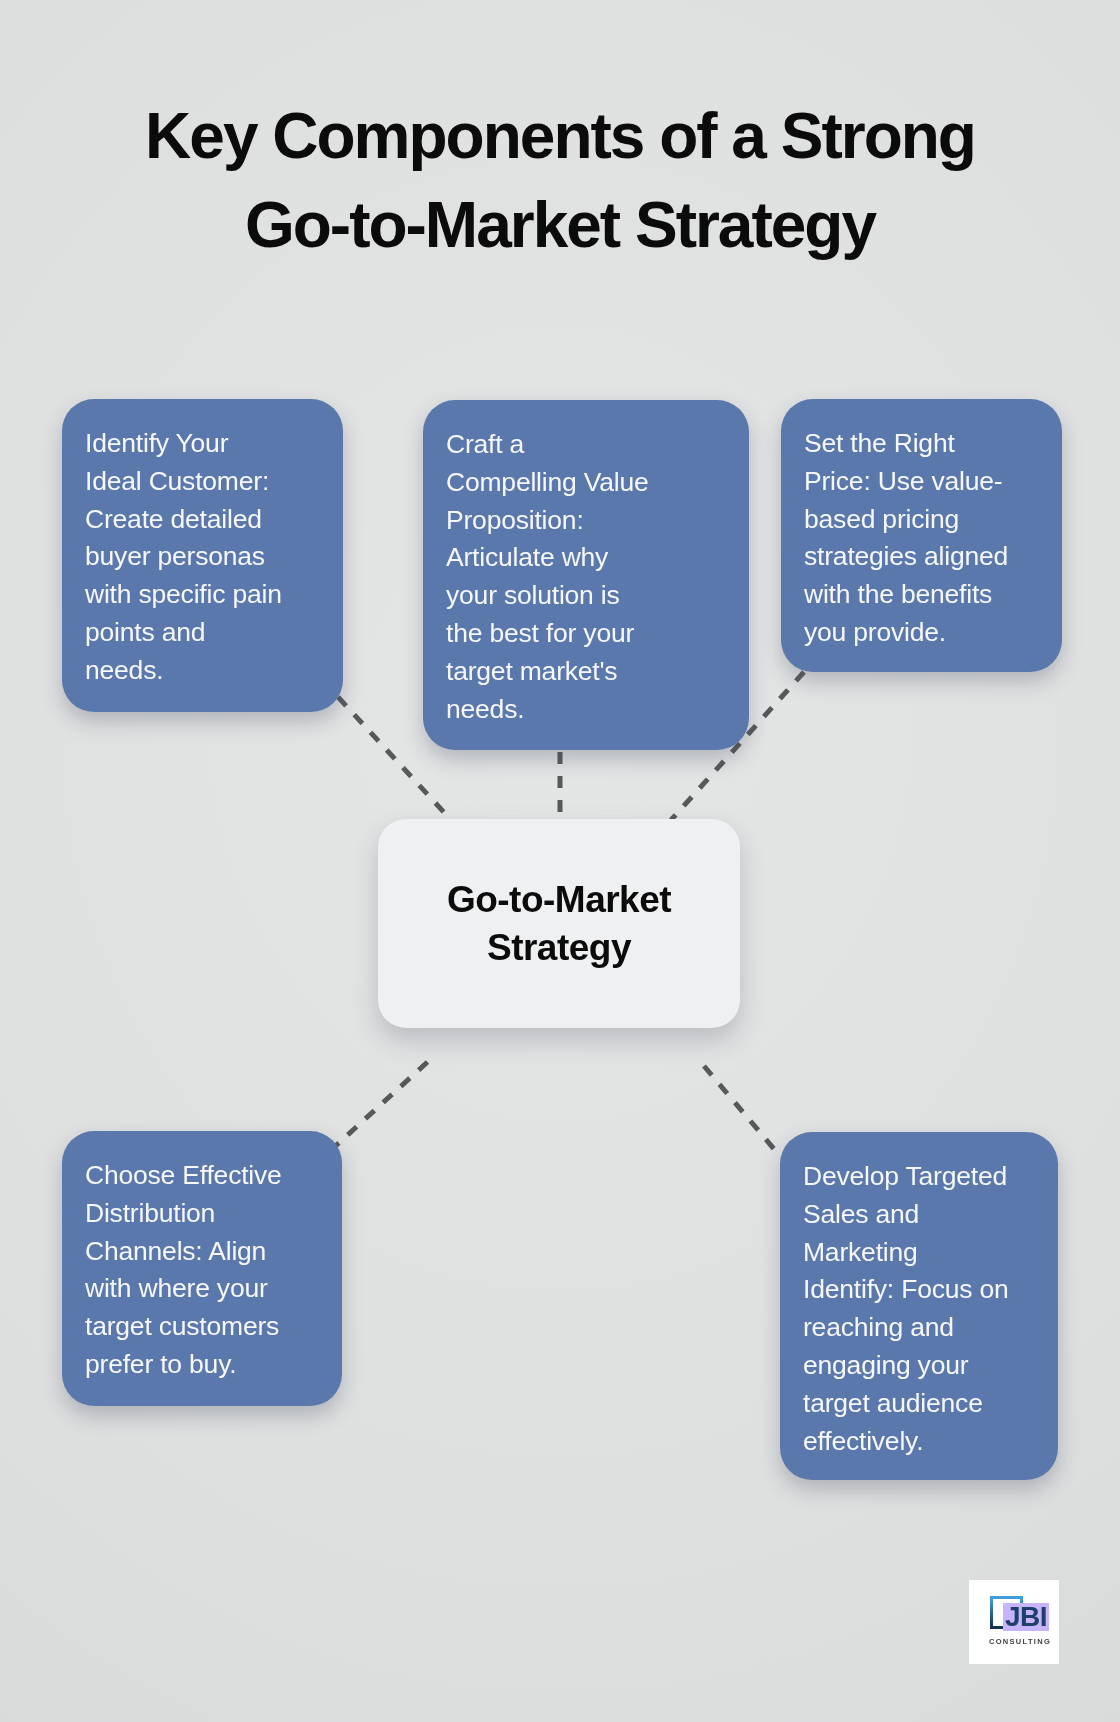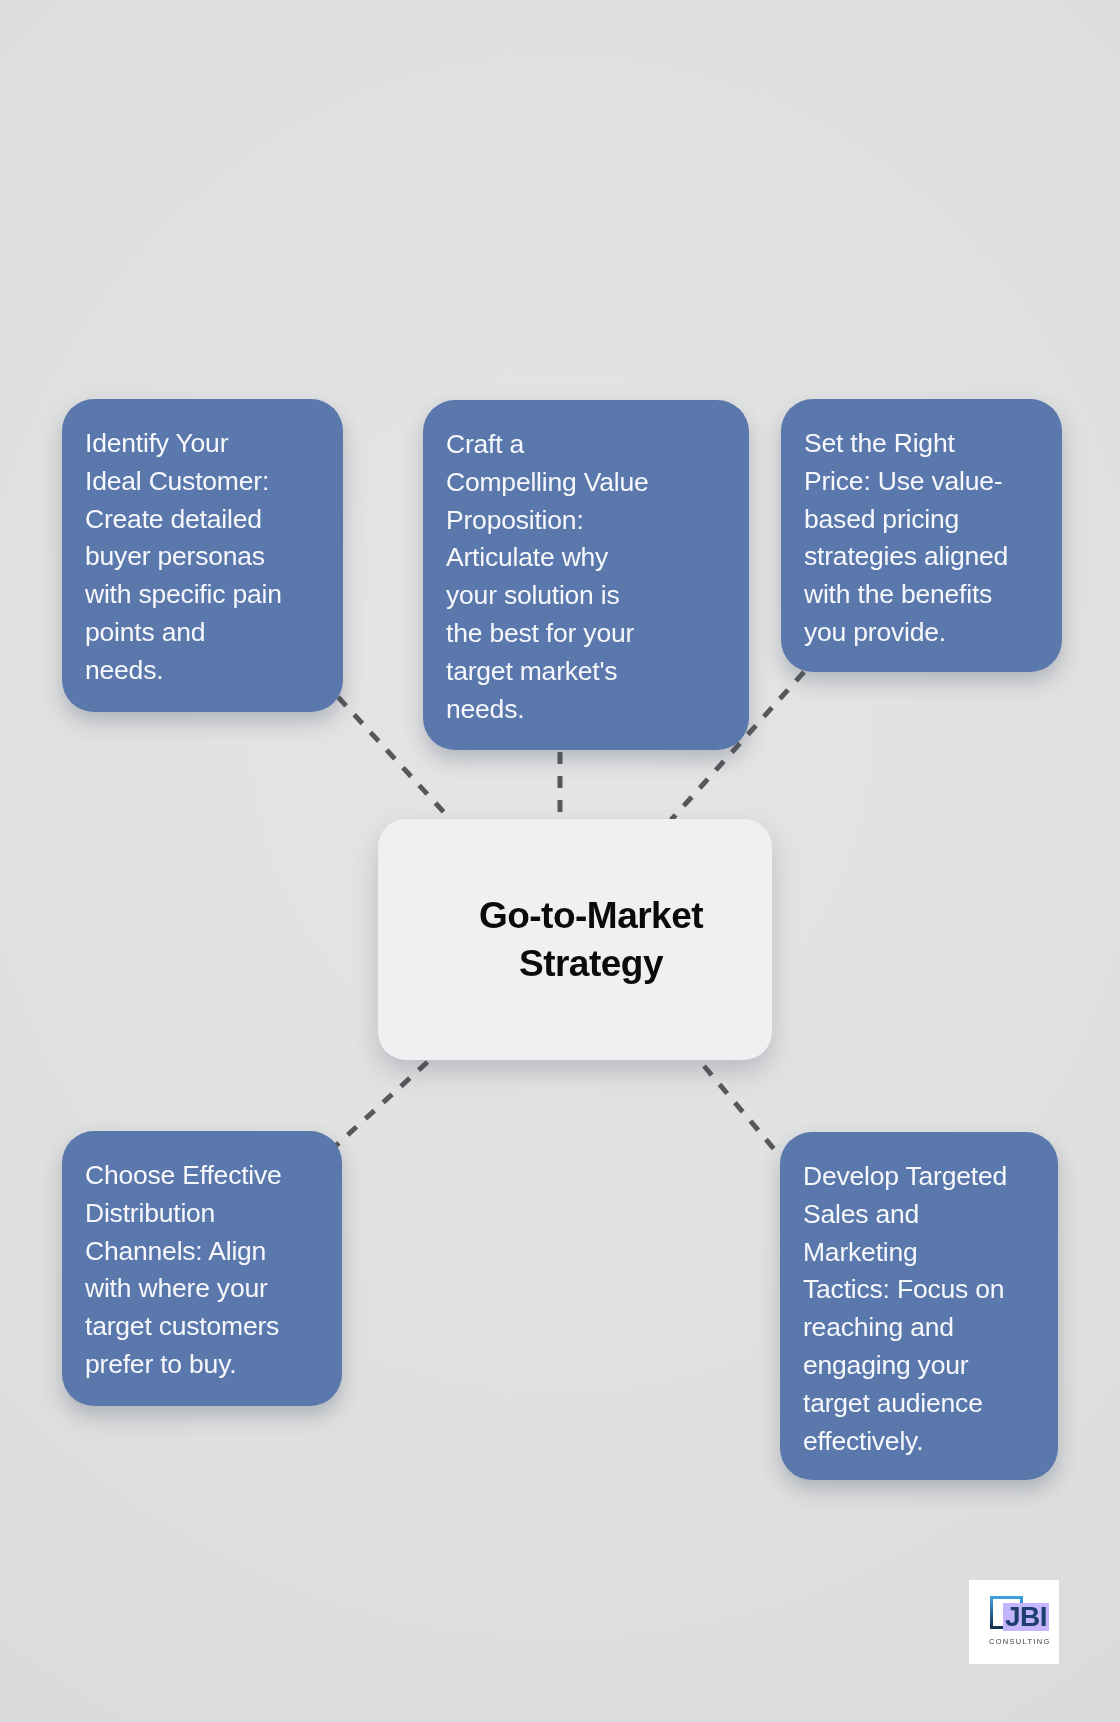--- a/index.html
+++ b/index.html
@@ -31,24 +31,24 @@
     font-size:26.5px;line-height:37.8px;
     letter-spacing:-0.2px;
     white-space:pre;
   }
   .node-tl{left:62px;top:399px;width:281px;height:313px;}
   .node-tm{left:423px;top:400px;width:326px;height:350px;}
   .node-tr{left:781px;top:399px;width:281px;height:273px;}
   .node-bl{left:62px;top:1131px;width:280px;height:275px;}
   .node-br{left:780px;top:1132px;width:278px;height:348px;}
   .center-node{
-    position:absolute;left:378px;top:819px;width:362px;height:241px;
+    position:absolute;left:378px;top:819px;width:362px;height:209px;
     background:#eef0f2;border-radius:28px;
     box-shadow:0 12px 24px rgba(70,80,100,0.25);
-    display:flex;align-items:center;justify-content:center;padding-left:32px;
+    display:flex;align-items:center;justify-content:center;
   }
   .center-label{
     font-size:37px;line-height:48px;font-weight:bold;color:#0b0b0b;
     text-align:center;white-space:pre-line;letter-spacing:-0.5px;
   }
   .connectors{
     position:absolute;left:0;top:0;width:1120px;height:1722px;
     pointer-events:none;
   }
   .connectors line{stroke:#57585a;stroke-width:5;stroke-dasharray:12 12;}
@@ -63,28 +63,30 @@
     border-image:linear-gradient(180deg,#3fa0dc 0%,#14304f 100%) 1;
   }
   .logo-name{
     position:absolute;left:34px;top:23px;
     font-size:28px;line-height:28px;font-weight:bold;color:#1e3f6b;
     background:#c4b5fd;padding:0 2px;
     letter-spacing:-0.5px;
   }
   .logo-sub{
     position:absolute;left:20px;top:57px;
-    font-size:7.5px;letter-spacing:1.3px;font-weight:normal;color:#3f3f3f;
+    font-size:7.5px;letter-spacing:1.3px;font-weight:bold;color:#3f3f3f;
   }
 </style>
 </head>
 <body>
 
 <div class="canvas">
 
+  <div class="title">Key Components of a Strong
+Go-to-Market Strategy</div>
 
   <svg class="connectors" viewBox="0 0 1120 1722" xmlns="http://www.w3.org/2000/svg">
     <line x1="338" y1="697" x2="452" y2="821"></line>
     <line x1="560" y1="752" x2="560" y2="818"></line>
     <line x1="804" y1="672" x2="671" y2="820"></line>
     <line x1="330" y1="1151" x2="433" y2="1057"></line>
     <line x1="704" y1="1066" x2="780" y2="1156"></line>
   </svg>
 
   <div class="node node-tl">
@@ -123,21 +125,21 @@
 Channels: Align
 with where your
 target customers
 prefer to buy.</div>
   </div>
 
   <div class="node node-br">
     <div class="node-text">Develop Targeted
 Sales and
 Marketing
-Tactics: Focus on
+Identify: Focus on
 reaching and
 engaging your
 target audience
 effectively.</div>
   </div>
 
   <div class="center-node">
     <div class="center-label">Go-to-Market
 Strategy</div>
   </div>

